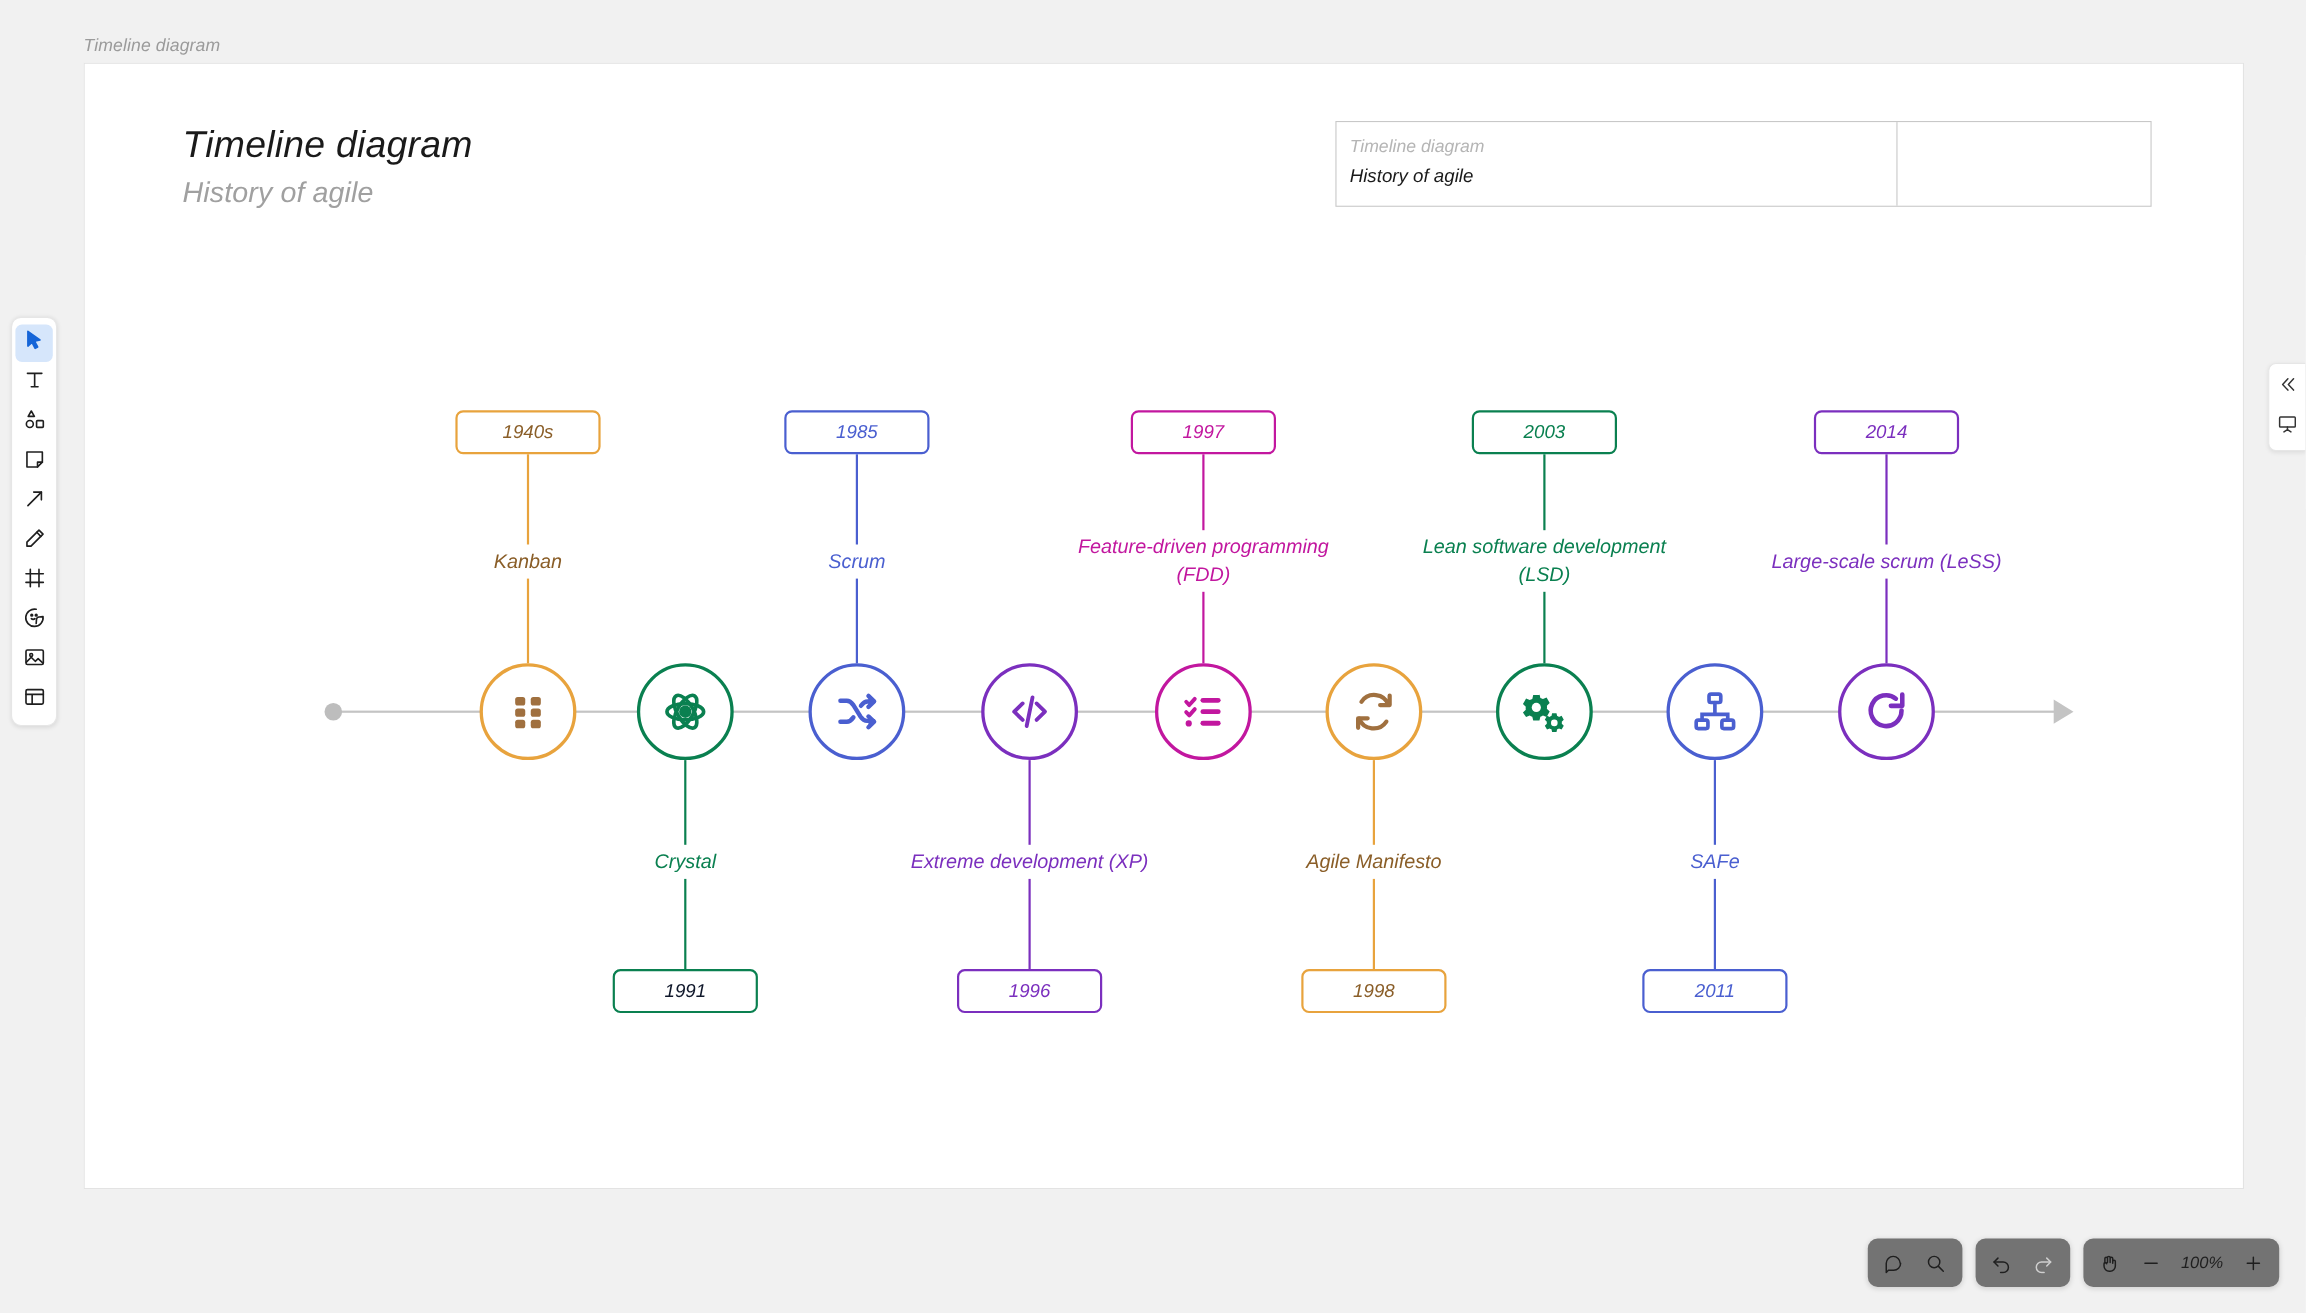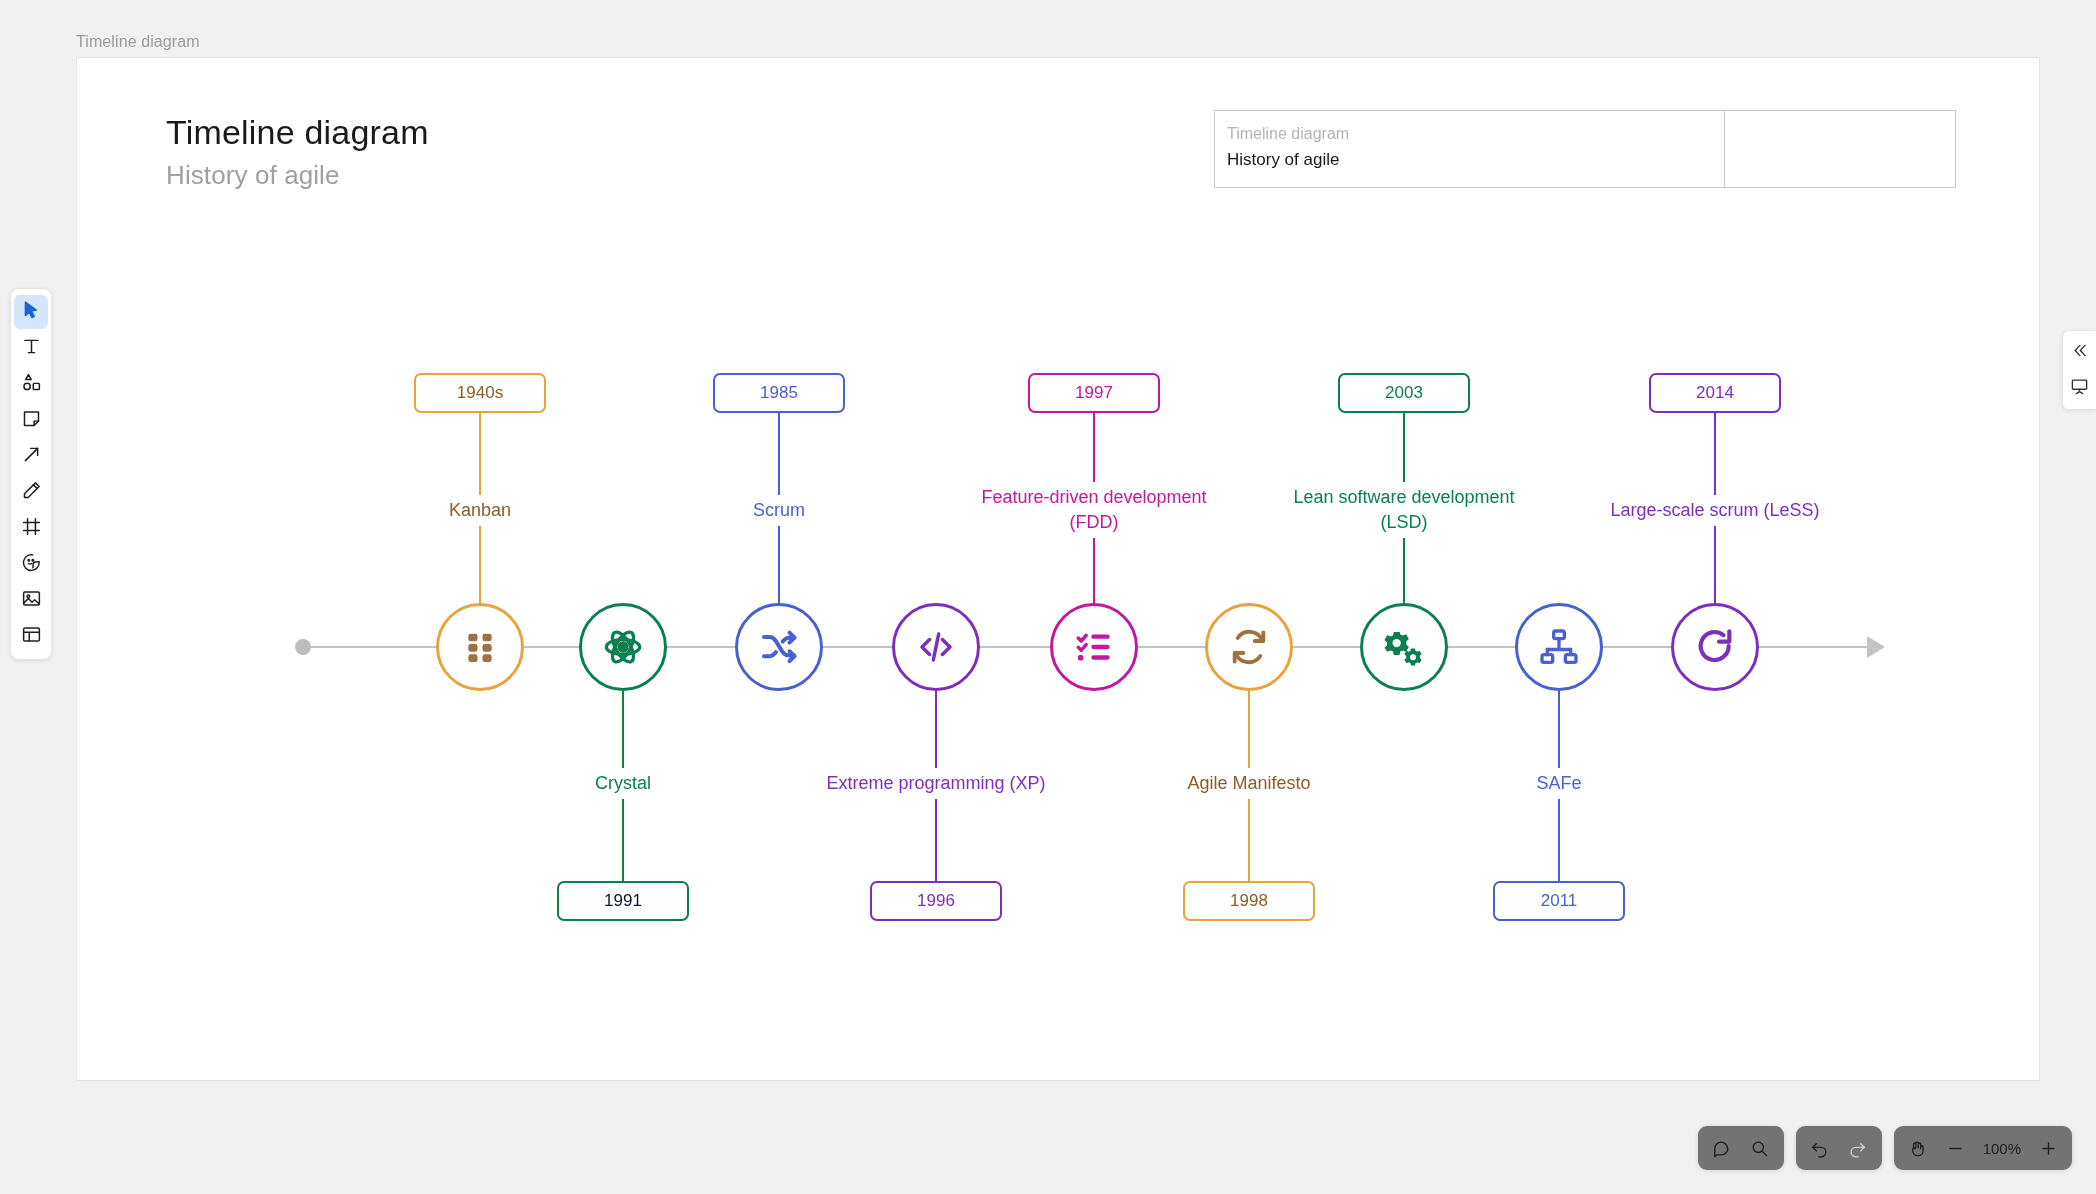--- a/index.html
+++ b/index.html
@@ -2,21 +2,21 @@
 <html><head>
 <meta charset="utf-8">
 <style>
   * { box-sizing: border-box; margin: 0; padding: 0; }
   html, body {
     width: 2096px; height: 1194px;
     background: #f1f1f1;
     font-family: "Liberation Sans", sans-serif;
     overflow: hidden;
   }
-  #app { position: relative; width: 2096px; height: 1194px; }
+  #app { position: relative; width: 2096px; height: 1194px; font-style: italic; }
 
   
   .breadcrumb {
     position: absolute; left: 76px; top: 33px;
     font-size: 16px; color: #9b9b9b; letter-spacing: .1px;
   }
 
   
   .frame {
     position: absolute; left: 76px; top: 57px;
@@ -220,36 +220,36 @@
         <div class="node" style="left: 815px; border-color: rgb(123, 47, 190);">
           <span>
             <svg viewBox="0 0 24 24" fill="none" stroke="#7b2fbe" stroke-width="2.1" stroke-linecap="round" stroke-linejoin="round">
               <path d="M8.2 7.5L3.6 12l4.6 4.5"></path>
               <path d="M15.8 7.5L20.4 12l-4.6 4.5"></path>
               <path d="M13.6 4.2L10.4 19.8"></path>
             </svg>
           </span>
         </div>
         <div class="year-box" style="top: 823px; border-color: rgb(123, 47, 190); color: rgb(123, 47, 190); left: 793px; width: 132px;">1996</div>
-        <div class="event-label" style="left: 744px; color: rgb(123, 47, 190); top: 709.5px;">Extreme programming (XP)</div>
+        <div class="event-label" style="left: 744px; color: rgb(123, 47, 190); top: 709.5px;">Extreme development (XP)</div>
         <div class="stem" style="left: 1016px; top: 355px; height: 190px; background: rgb(194, 23, 159);"></div>
         <div class="node" style="left: 973px; border-color: rgb(194, 23, 159);">
           <span>
             <svg viewBox="0 0 24 24" fill="none" stroke="#c2179f">
               <path d="M2.6 6.6l1.7 1.8 3-3.4" stroke-width="2.1" stroke-linecap="round" stroke-linejoin="round"></path>
               <path d="M2.6 12.2l1.7 1.8 3-3.4" stroke-width="2.1" stroke-linecap="round" stroke-linejoin="round"></path>
               <circle cx="4" cy="18.4" r="1.7" fill="#c2179f" stroke="none"></circle>
               <rect x="10.4" y="4.5" width="11" height="2.6" rx="1.3" fill="#c2179f" stroke="none"></rect>
               <rect x="10.4" y="10.7" width="11" height="2.6" rx="1.3" fill="#c2179f" stroke="none"></rect>
               <rect x="10.4" y="17" width="11" height="2.6" rx="1.3" fill="#c2179f" stroke="none"></rect>
             </svg>
           </span>
         </div>
         <div class="year-box" style="top: 315px; border-color: rgb(194, 23, 159); color: rgb(194, 23, 159); left: 951px; width: 132px;">1997</div>
-        <div class="event-label" style="left: 902px; color: rgb(194, 23, 159); top: 424px;">Feature-driven development (FDD)</div>
+        <div class="event-label" style="left: 902px; color: rgb(194, 23, 159); top: 424px;">Feature-driven programming (FDD)</div>
         <div class="stem" style="left: 1171px; top: 633px; height: 192px; background: rgb(232, 163, 61);"></div>
         <div class="node" style="left: 1128px; border-color: rgb(232, 163, 61);">
           <span>
             <svg viewBox="0 0 24 24" fill="none" stroke="#a0703f" stroke-width="2.3" stroke-linecap="round" stroke-linejoin="round">
               <path d="M20 8.2A8.4 8.4 0 0 0 5.2 6.6"></path>
               <path d="M4 15.8A8.4 8.4 0 0 0 18.8 17.4"></path>
               <path d="M20.6 3.2v5.2h-5.2"></path>
               <path d="M3.4 20.8v-5.2h5.2"></path>
             </svg>
           </span>

